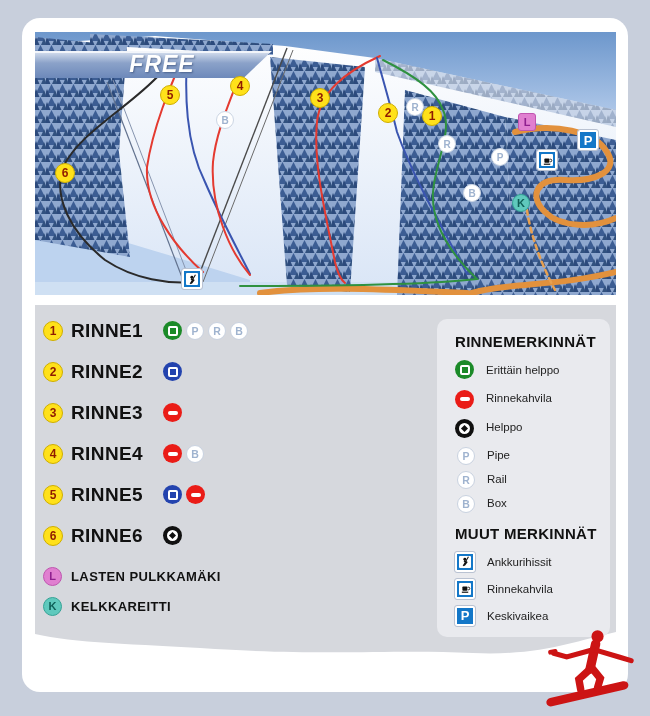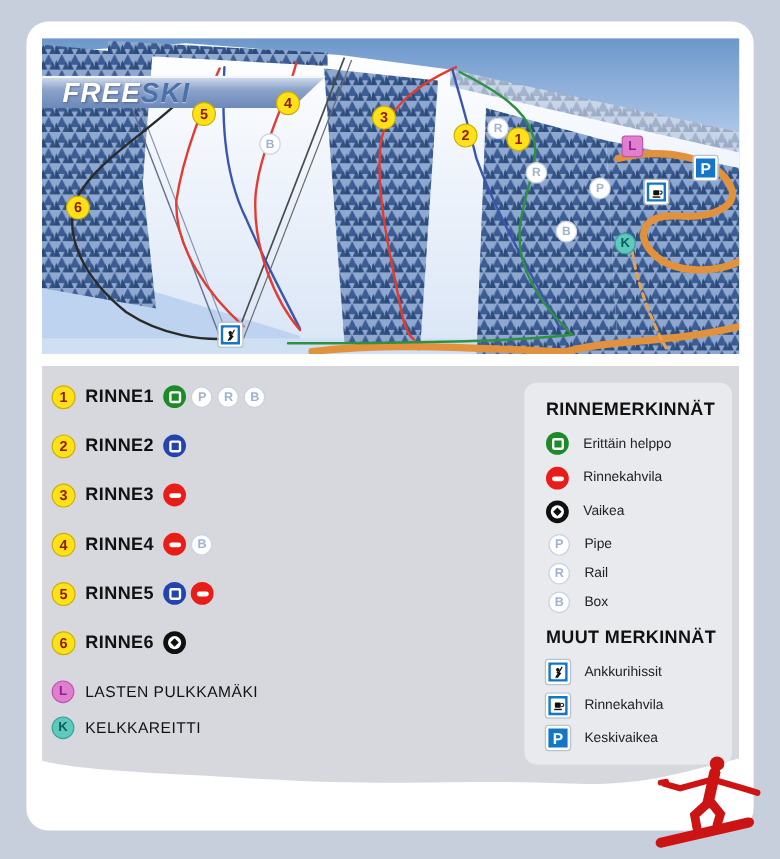--- a/index.html
+++ b/index.html
@@ -13,25 +13,25 @@
     position:absolute;left:22px;top:18px;width:606px;height:674px;
     background:#ffffff;border-radius:18px;
   }
   
   .map{
     position:absolute;left:35px;top:32px;width:581px;height:263px;
     overflow:hidden;background:#7fa3d2;
   }
   .map svg.scene{position:absolute;left:0;top:0}
   .logo{
-    position:absolute;left:0;top:31px;width:237px;height:27px;
+    position:absolute;left:0;top:19px;width:237px;height:27px;
     background:linear-gradient(180deg,#cdd8ea 0%,#8ba2c9 40%,#6d89ba 100%);
     clip-path:polygon(0 0,100% 0,88% 100%,0 100%);
     border-top:2px solid #f2f5fa;
-    display:flex;align-items:center;padding-left:17px;box-sizing:border-box;
+    display:flex;align-items:center;padding-left:17px;box-sizing:border-box;flex-direction:column;
   }
   .logo .free,.logo .ski{
     font-style:italic;font-weight:900;font-size:23px;letter-spacing:1px;line-height:1;
   }
   .logo .free{color:#ffffff;text-shadow:1px 1px 2px rgba(40,60,100,.55)}
   .logo .ski{color:#4c70a8;text-shadow:0 1px 1px rgba(255,255,255,.5)}
   .markers{position:absolute;left:0;top:0;width:100%;height:100%}
   .mk{position:absolute;transform:translate(-50%,-50%);display:flex;align-items:center;justify-content:center}
   .mk-num{
     width:18px;height:18px;border-radius:50%;
@@ -89,35 +89,35 @@
     position:absolute;left:8px;top:16px;width:370px;
     display:flex;flex-direction:column;gap:22px;
   }
   .slope-row{display:flex;align-items:center;gap:8px;height:19px}
   .slope-row .num-badge{
     width:18px;height:18px;border-radius:50%;flex:none;
     background:#ffe11a;border:1px solid #cfae00;
     color:#8f1a00;font-weight:bold;font-size:12px;
     display:inline-flex;align-items:center;justify-content:center;
   }
-  .slope-name{font-weight:bold;font-size:15px;color:#111;letter-spacing:.4px;margin-right:0}
+  .slope-name{font-weight:bold;font-size:19px;color:#111;letter-spacing:.4px;margin-right:12px}
   .icon-strip{display:inline-flex;align-items:center;gap:4px}
   .extras{
     position:absolute;left:8px;top:262px;width:370px;
     display:flex;flex-direction:column;gap:12px;
   }
   .extra-row{display:flex;align-items:center;gap:9px;height:18px}
   .extra-badge{
     width:17px;height:17px;border-radius:50%;flex:none;
     font-weight:bold;font-size:11px;
     display:inline-flex;align-items:center;justify-content:center;
   }
   .extra-badge.sled{background:#e07fd0;border:1px solid #c055b0;color:#8f1f8f}
   .extra-badge.route{background:#5fc9bd;border:1px solid #35a396;color:#0e5f57}
-  .extra-label{font-weight:normal;font-size:13px;color:#111;letter-spacing:.4px}
+  .extra-label{font-weight:bold;font-size:13px;color:#111;letter-spacing:.4px}
   
   .legend{
     position:absolute;left:402px;top:14px;width:173px;height:318px;
     background:#e9eaee;border-radius:10px;
     padding:14px 0 0 18px;box-sizing:border-box;
   }
   .legend-title{font-weight:bold;font-size:15px;color:#111;letter-spacing:.3px;margin-bottom:10px}
   .legend-title.second{margin-top:12px}
   .lg-row{display:flex;align-items:center;gap:12px;margin-bottom:8px}
   .lg-row.featr{margin-bottom:5px;padding-left:2px}
@@ -346,21 +346,21 @@
           </span></span>
         <span class="lg-label">Rinnekahvila</span>
       </div>
 
       <div class="lg-row">
         <span><span class="dot hard">
             <span class="ring">
               <span class="dmd"></span>
             </span>
           </span></span>
-        <span class="lg-label">Vaikea</span>
+        <span class="lg-label">Helppo</span>
       </div>
 
       <div class="lg-row featr">
         <span><span class="feat">P</span></span>
         <span class="lg-label">Pipe</span>
       </div>
 
       <div class="lg-row featr">
         <span><span class="feat">R</span></span>
         <span class="lg-label">Rail</span>

